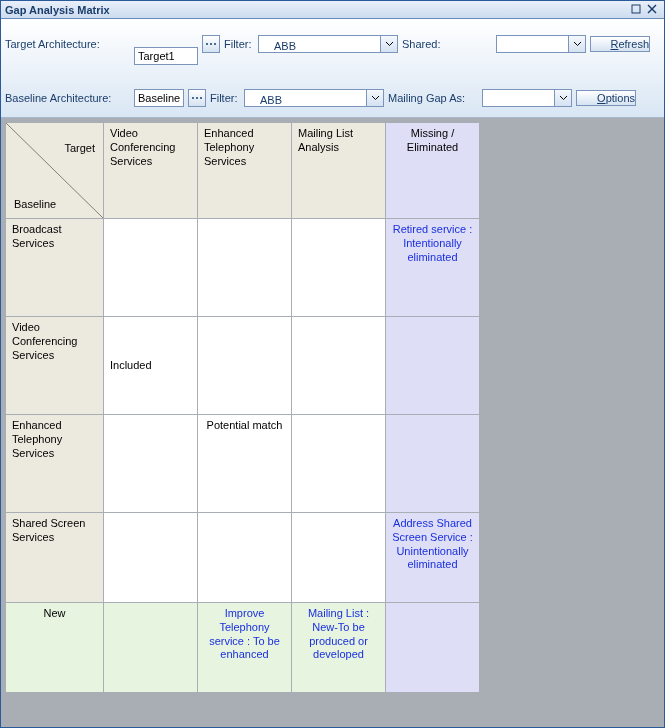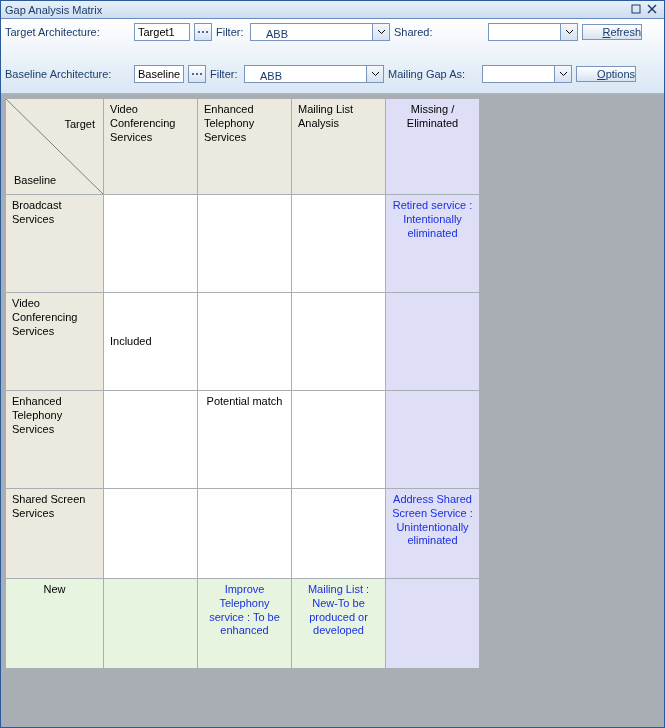--- a/index.html
+++ b/index.html
@@ -1,17 +1,17 @@
 <!DOCTYPE html>
 <html><head>
 <meta charset="utf-8">
 <style>
 html,body{margin:0;padding:0;font-family:Tahoma,Verdana,sans-serif;font-size:11px;color:#000;background:#fff}
 #root{width:665px;height:728px;border:1px solid #2a5a9a;box-sizing:border-box;display:flex;flex-direction:column}
-.titlebar{height:17px;background:linear-gradient(to bottom,#e8f0fa,#cddcef);display:flex;align-items:center;padding:0 4px;border-bottom:1px solid #6a8bbd;color:#1a3d6b;font-weight:normal}
+.titlebar{height:17px;background:linear-gradient(to bottom,#e8f0fa,#cddcef);display:flex;align-items:center;padding:0 4px;border-bottom:1px solid #6a8bbd;color:#1a3d6b;font-weight:bold}
 .titlebar .ttl{flex:1}
 .titlebar .winbtn{width:16px;text-align:center;color:#1a3d6b;cursor:default}
 .toolbar{background:linear-gradient(to bottom,#fff,#d9e6f4);padding:4px 4px 10px 4px;font-size:11px;color:#1a3d6b;display:flex;flex-direction:column;gap:24px;border-bottom:1px solid #a8b8cc}
 .row{display:flex;align-items:center;gap:4px}
 .lbl{min-width:125px;color:#1a3d6b}
 .lb2{min-width:30px;color:#1a3d6b}
 .lb3{min-width:90px;color:#1a3d6b}
 .inp{height:18px;border:1px solid #7a94bb;background:#fff;box-sizing:border-box;padding:1px 3px;font:inherit}
 .cmb{height:18px;border:1px solid #7a94bb;background:#fff;box-sizing:border-box;display:flex;align-items:flex-end;padding:0 0 0 15px}
 .cmb .txt{flex:1;overflow:hidden}
@@ -55,21 +55,21 @@
     <svg width="10" height="10">
           <line x1="1" y1="1" x2="9" y2="9" stroke="#1a3d6b" stroke-width="1.5"></line>
           <line x1="9" y1="1" x2="1" y2="9" stroke="#1a3d6b" stroke-width="1.5"></line>
         </svg>
   </span>
 </div>
 
 <div class="toolbar">
   <div class="row">
     <span class="lbl">Target Architecture:</span>
-    <input class="inp" style="width: 56px;" value="Target1">
+    <input class="inp" style="width: 64px; margin-top: 24px;" value="Target1">
     <span class="dots">
       <svg width="12" height="4">
             <circle cx="2" cy="2" r="1" fill="#1a3d6b"></circle>
             <circle cx="6" cy="2" r="1" fill="#1a3d6b"></circle>
             <circle cx="10" cy="2" r="1" fill="#1a3d6b"></circle>
           </svg>
     </span>
     <span class="lb2">Filter:</span>
     <span class="cmb" style="width:140px">
       <span class="txt">ABB</span>

